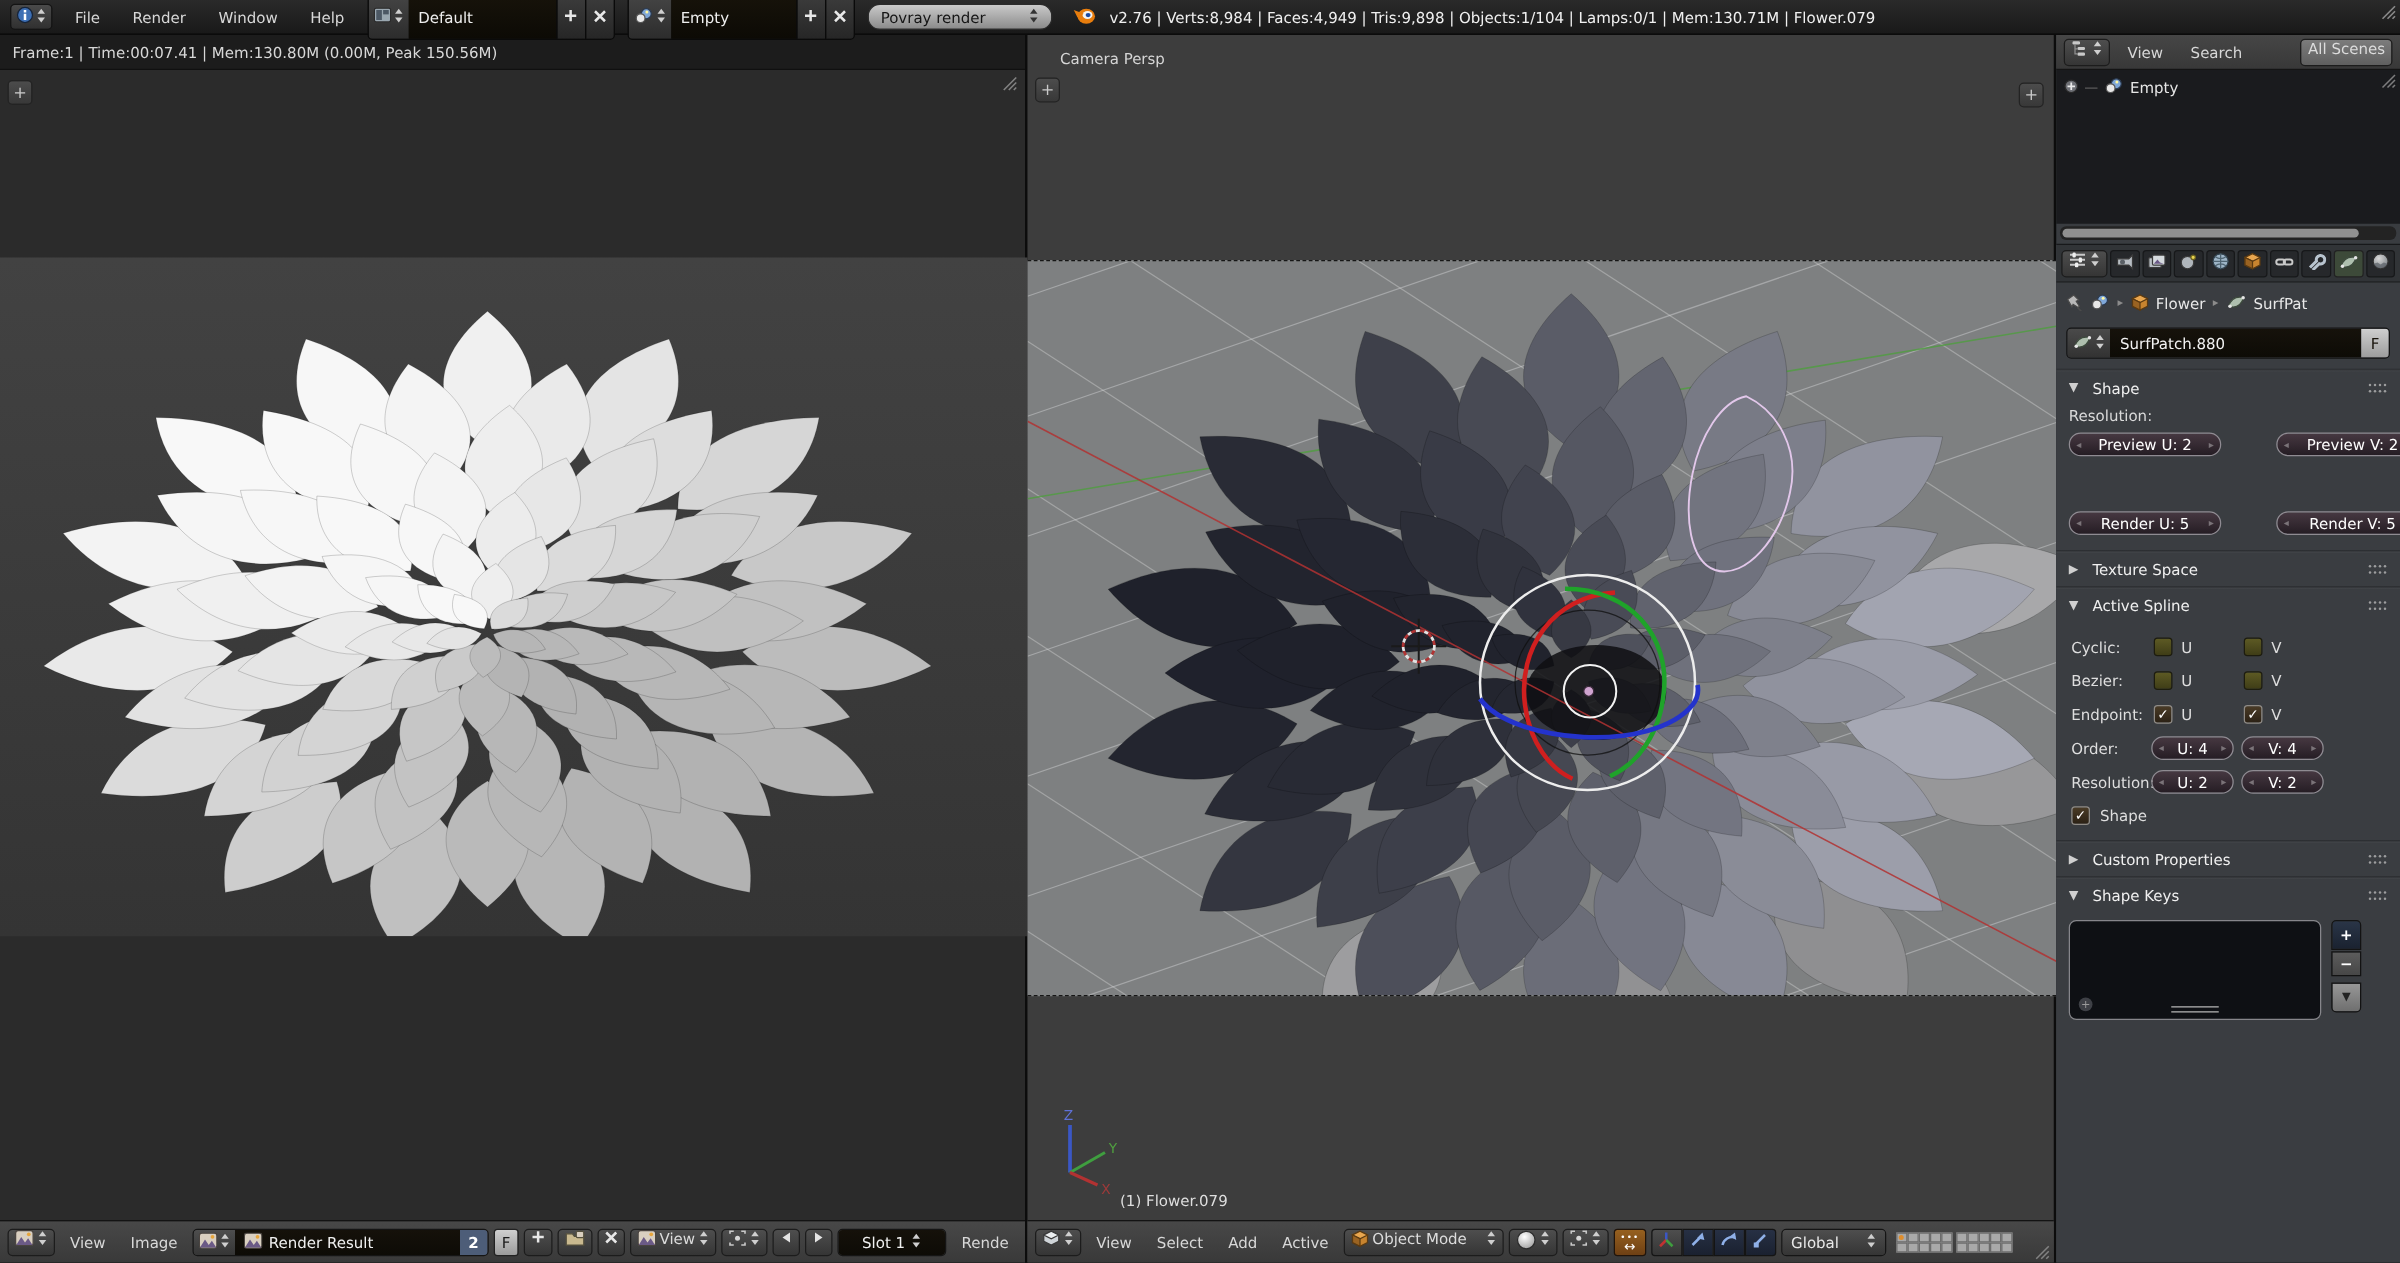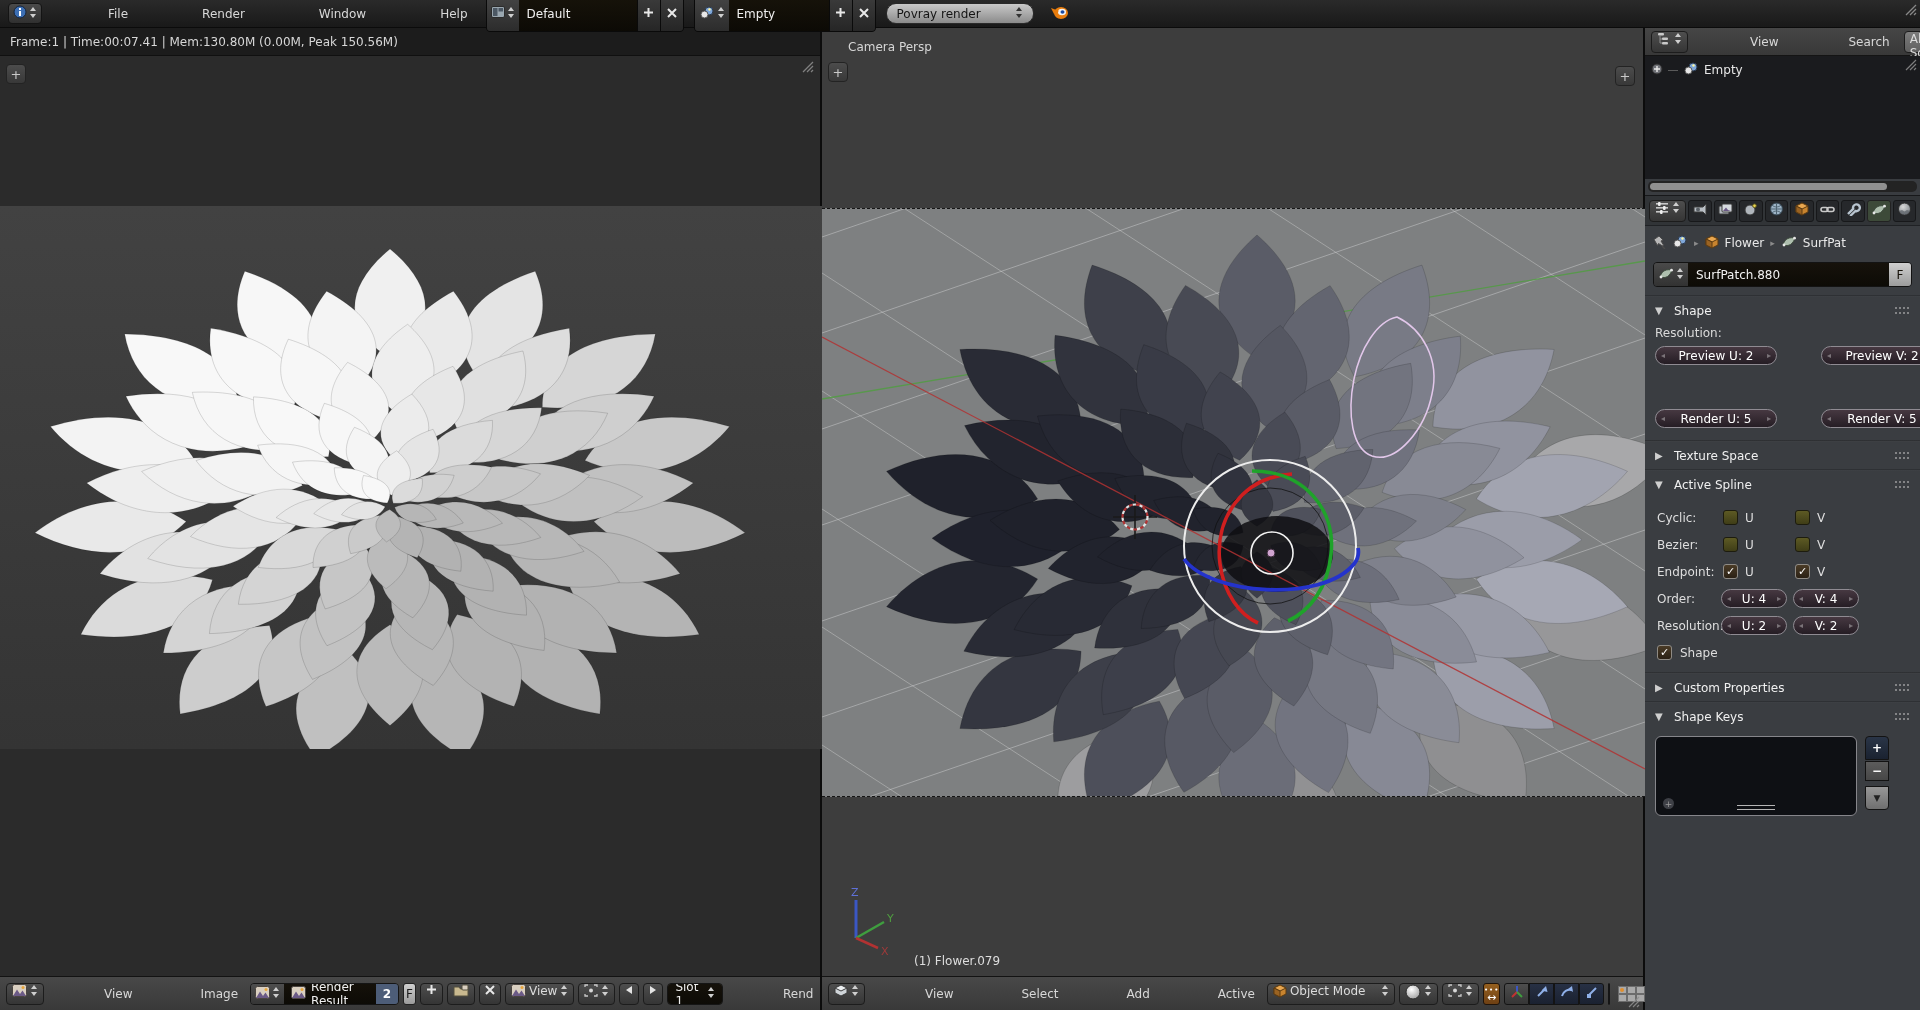--- a/index.html
+++ b/index.html
@@ -2,21 +2,21 @@
 <html><head>
 <meta charset="utf-8">
 <style>
   *{margin:0;padding:0;box-sizing:border-box;}
   html,body{width:1920px;height:1010px;overflow:hidden;background:#000;
     font-family:"DejaVu Sans","Liberation Sans",sans-serif;font-size:12px;color:#e2e2e2;}
   
   #main-header{position:absolute;left:0;top:0;width:1920px;height:28px;
     background:linear-gradient(#2a2a2a,#191919);border-bottom:1px solid #0b0b0b;
     display:flex;align-items:center;gap:10px;padding:0 8px;z-index:50;}
-  .menu{color:#d8d8d8;padding:0 8px;cursor:default;margin-left:48px;}
+  .menu{color:#d8d8d8;padding:0 8px;cursor:default;}
   .edbtn{height:21px;display:flex;align-items:center;gap:2px;background:linear-gradient(#4a4a4a,#303030);
     border:1px solid #141414;border-radius:4px;padding:0 4px;}
   .idsel{height:37px;display:flex;align-items:stretch;border:1px solid #0a0a0a;border-radius:4px;overflow:hidden;background:#101010;}
   .idsel .ico{display:flex;align-items:center;gap:2px;background:linear-gradient(#454545,#2c2c2c);padding:0 4px;}
   .idsel .field{display:flex;align-items:center;min-width:118px;background:linear-gradient(#17130a,#0c0a05);color:#efefef;padding:0 8px;}
   .idsel .sq{width:23px;display:flex;align-items:center;justify-content:center;background:linear-gradient(#3c3c3c,#262626);border-left:1px solid #0a0a0a;color:#e8e8e8;font-weight:bold;}
   .engine{height:21px;border-radius:10px;background:linear-gradient(#c9c9c9,#8b8b8b);color:#151515;
     display:flex;align-items:center;gap:10px;padding:0 10px;min-width:148px;border:1px solid #2a2a2a;justify-content:space-between;}
   .stats{color:#f0f0f0;white-space:nowrap;}
   
@@ -44,21 +44,21 @@
   #image-editor{position:absolute;left:0;top:28px;width:822px;height:982px;background:#2b2b2b;border-right:2px solid #0c0c0c;}
   #render-info{height:28px;line-height:28px;background:#1c1c1c;border-bottom:1px solid #101010;color:#d7d7d7;padding-left:10px;}
   .pluscorner{position:absolute;width:20px;height:20px;border-radius:4px;background:linear-gradient(#4c4c4c,#383838);
     border:1px solid #232323;color:#c9c9c9;display:flex;align-items:center;justify-content:center;font-size:13px;z-index:5;}
   #render-img{position:absolute;left:0;top:178px;width:822px;height:543px;background:linear-gradient(#424242,#343434);overflow:hidden;}
   
   #viewport{position:absolute;left:822px;top:28px;width:823px;height:982px;background:#3d3d3d;border-right:2px solid #0c0c0c;}
   #camera-view{position:absolute;left:0;top:180px;width:823px;height:589px;background:#7e8081;
     border-top:1px dashed #161616;border-bottom:1px dashed #161616;overflow:hidden;}
   #cam-label{position:absolute;left:26px;top:12px;color:#d6d6d6;}
-  #obj-info{position:absolute;left:92px;bottom:42px;color:#dedede;}
+  #obj-info{position:absolute;left:74px;bottom:42px;color:#dedede;}
   #gizmo{position:absolute;left:10px;bottom:50px;}
   
   #right-col{position:absolute;left:1645px;top:28px;width:275px;height:982px;background:#393c40;}
   #outliner{position:absolute;left:0;top:0;right:0;height:167px;}
   .areahdr{height:28px;background:linear-gradient(#464646,#383838);border-bottom:1px solid #141414;
     display:flex;align-items:center;gap:6px;padding:0 6px;}
   #outliner-body{position:absolute;left:0;top:28px;right:0;bottom:16px;background:#1a1b1e;}
   .outl-row{display:flex;align-items:center;gap:5px;padding:6px 6px;color:#e6e6e6;}
   #outl-scroll{position:absolute;left:3px;right:3px;bottom:3px;height:11px;background:#232323;border-radius:5px;}
   #outl-thumb{position:absolute;left:2px;top:2px;height:7px;width:88%;background:#909090;border-radius:4px;}
@@ -176,20 +176,21 @@
           <path d="M4 1 L7 5 H1Z" fill="#333"></path>
           <path d="M4 12 L1 8 H7Z" fill="#333"></path>
         </svg></span>
   </div>
   <span style="margin-left:6px"><svg width="20" height="16" viewBox="0 0 20 16">
         <ellipse cx="11" cy="9" rx="7" ry="6" fill="#e87d0d"></ellipse>
         <ellipse cx="12" cy="8" rx="4" ry="3.2" fill="#f4f4f4"></ellipse>
         <ellipse cx="12.5" cy="8" rx="2" ry="1.7" fill="#1b4aa2"></ellipse>
         <path d="M1 4 L9 7 L4 10Z" fill="#e87d0d"></path>
       </svg></span>
+  <span class="stats">v2.76 | Verts:8,984 | Faces:4,949 | Tris:9,898 | Objects:1/104 | Lamps:0/1 | Mem:130.71M | Flower.079</span>
   <svg class="hatch" style="right:3px;top:3px" width="13" height="13">
     <path d="M12 2 L2 12 M12 6 L6 12 M12 10 L10 12" stroke="#9a9a9a" stroke-width="1.3" fill="none"></path>
     </svg>
 </div>
 
 <div id="image-editor">
   <div id="render-info">Frame:1 | Time:00:07.41 | Mem:130.80M (0.00M, Peak 150.56M)</div>
   <div class="pluscorner" style="left:6px;top:36px">+</div>
   <div id="render-img">
     <svg id="left-flower" width="822" height="543">

